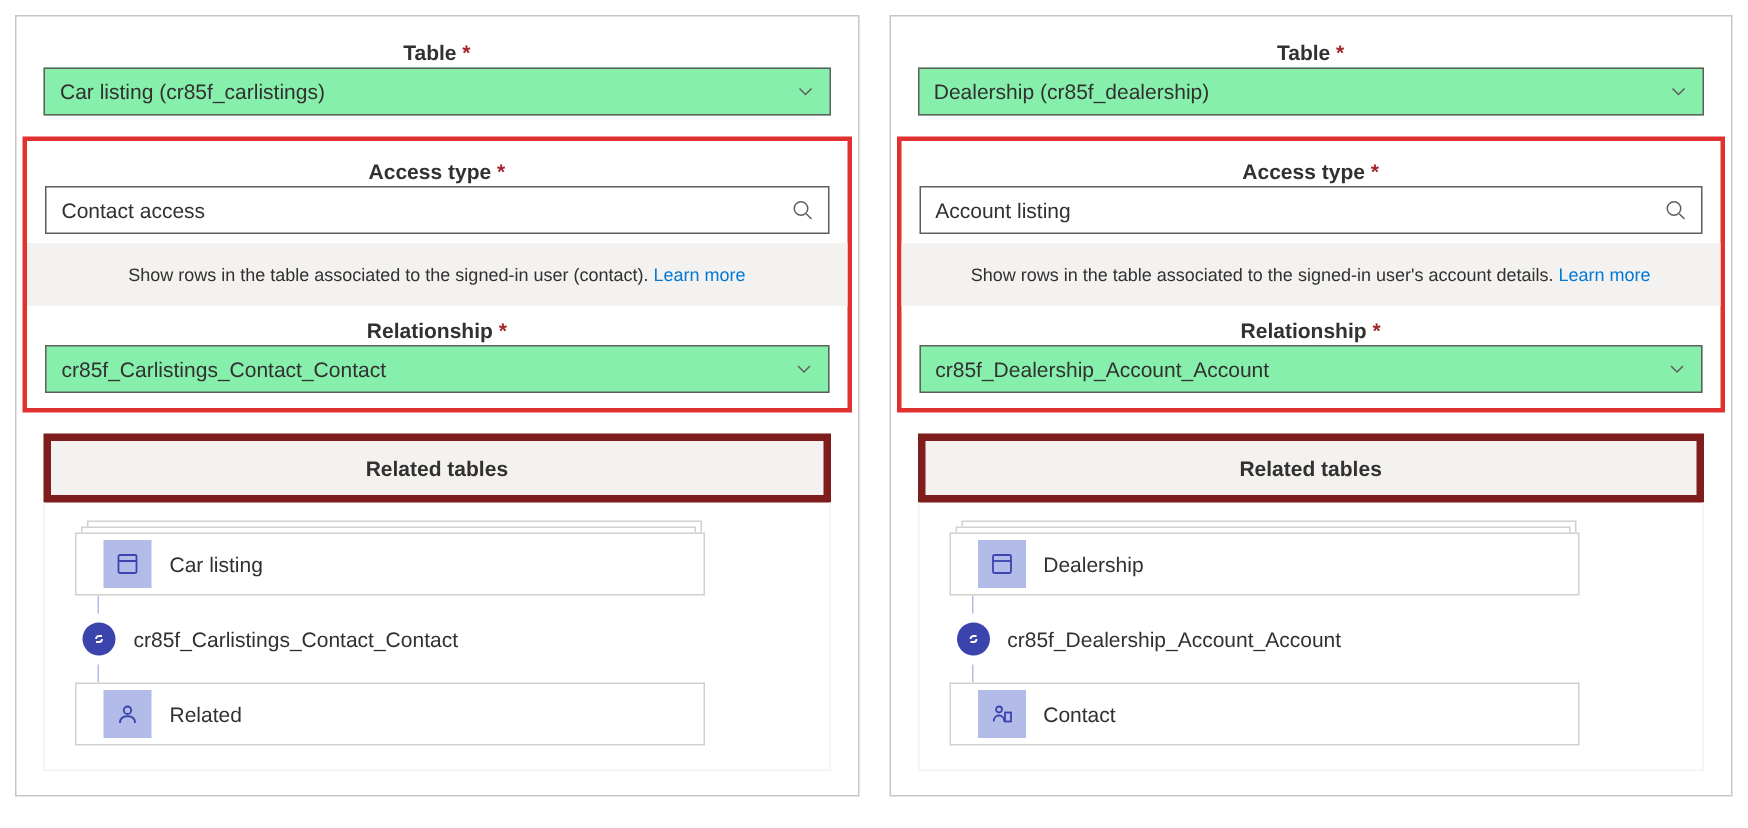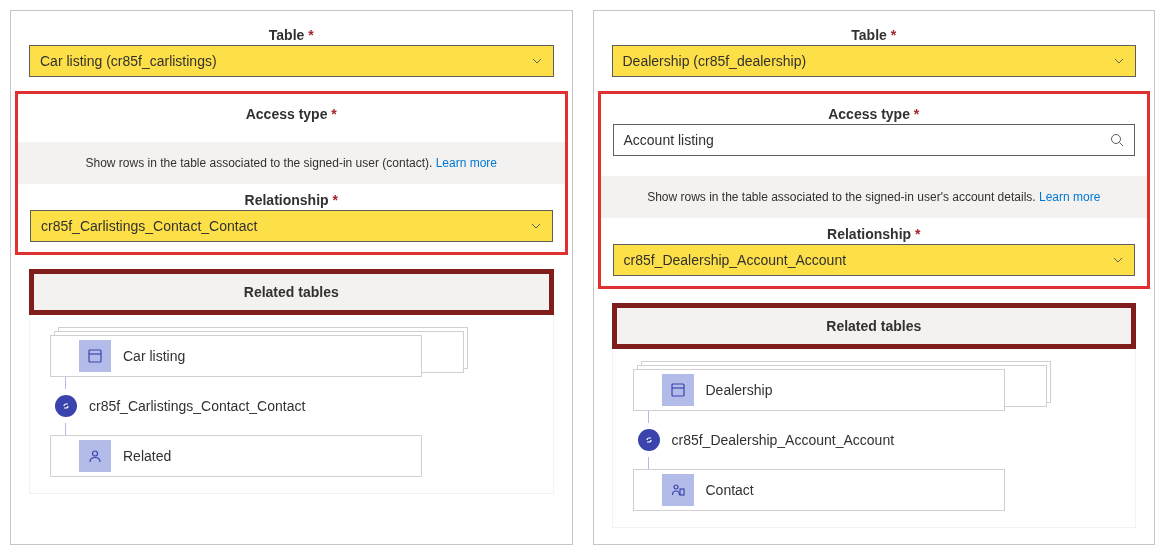--- a/index.html
+++ b/index.html
@@ -30,21 +30,21 @@
   .select-box {
     width: 100%;
     height: 32px;
     border: 1px solid #605e5c;
     display: flex;
     align-items: center;
     justify-content: space-between;
     padding: 0 10px;
     font-size: 14px;
     cursor: pointer;
-    background: #fde047;
+    background: #86efac;
   }
   .lookup-box {
     width: 100%;
     height: 32px;
     border: 1px solid #605e5c;
     display: flex;
     align-items: center;
     justify-content: space-between;
     padding: 0 10px;
     font-size: 14px;
@@ -54,21 +54,21 @@
   .highlight-section {
     border: 3px solid #e03030;
     padding: 6px 12px 10px 12px;
     margin: 14px -14px 14px -14px;
   }
   .helper-text {
     background: #f3f2f1;
     padding: 14px 14px;
     font-size: 12px;
     color: #323130;
-    margin: 20px -12px 8px -12px;
+    margin: 6px -12px 8px -12px;
   }
   .helper-text a {
     color: #0078d4;
     text-decoration: none;
     cursor: pointer;
   }
   .related-header {
     background: #f3f2f1;
     padding: 10px 14px;
     font-size: 14px;
@@ -83,22 +83,22 @@
   .stack-row {
     position: relative;
     display: flex;
     align-items: center;
   }
   .stack-box {
     border: 1px solid #d2d0ce;
     display: flex;
     align-items: center;
     height: 42px;
-    width: 372px;
-    padding: 0 28px;
+    width: 420px;
+    padding: 0 18px;
     font-size: 14px;
     background: #fff;
     position: relative;
   }
   .stack-layer {
     position: absolute;
     border: 1px solid #d2d0ce;
     height: 42px;
     width: 410px;
     background: #fff;
@@ -153,20 +153,29 @@
     <span>
       <svg width="12" height="12" viewBox="0 0 12 12">
           <path d="M2 4 L6 8 L10 4" stroke="#605e5c" stroke-width="1" fill="none"></path>
         </svg>
     </span>
   </div>
 
   <div class="highlight-section">
     <div class="field-label">
       <span>Access type</span> <span class="req">*</span>
+    </div>
+    <div class="lookup-box">
+      <span>Contact access</span>
+      <span>
+        <svg width="14" height="14" viewBox="0 0 14 14">
+            <circle cx="6" cy="6" r="4.5" stroke="#605e5c" stroke-width="1" fill="none"></circle>
+            <line x1="9.5" y1="9.5" x2="13" y2="13" stroke="#605e5c" stroke-width="1"></line>
+          </svg>
+      </span>
     </div>
     <div class="helper-text">
       <span>Show rows in the table associated to the signed-in user (contact).</span> <a>Learn more</a>
     </div>
     <div class="field-label">
       <span>Relationship</span> <span class="req">*</span>
     </div>
     <div class="select-box">
       <span>cr85f_Carlistings_Contact_Contact</span>
       <span>

